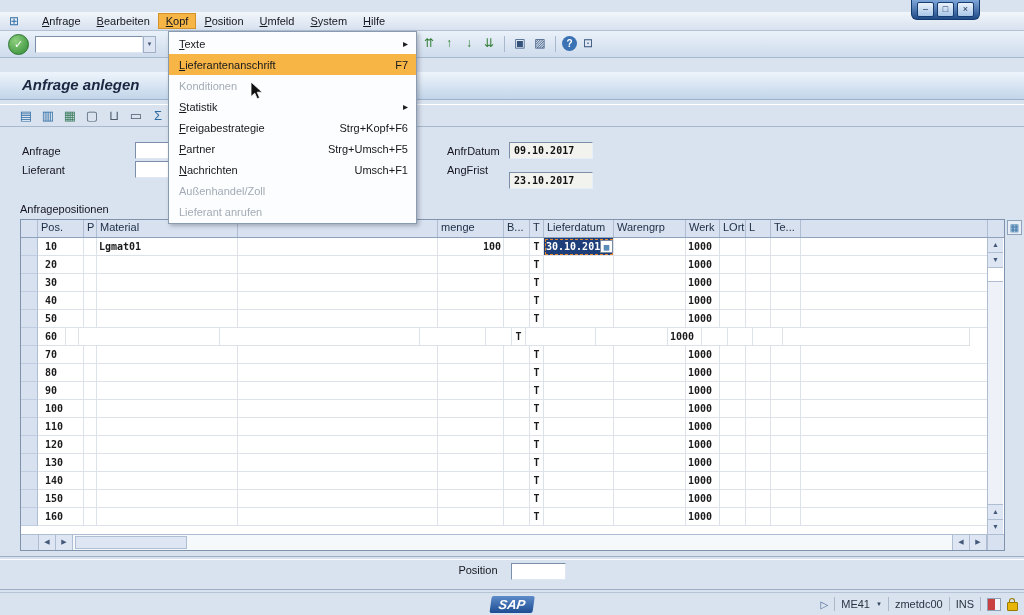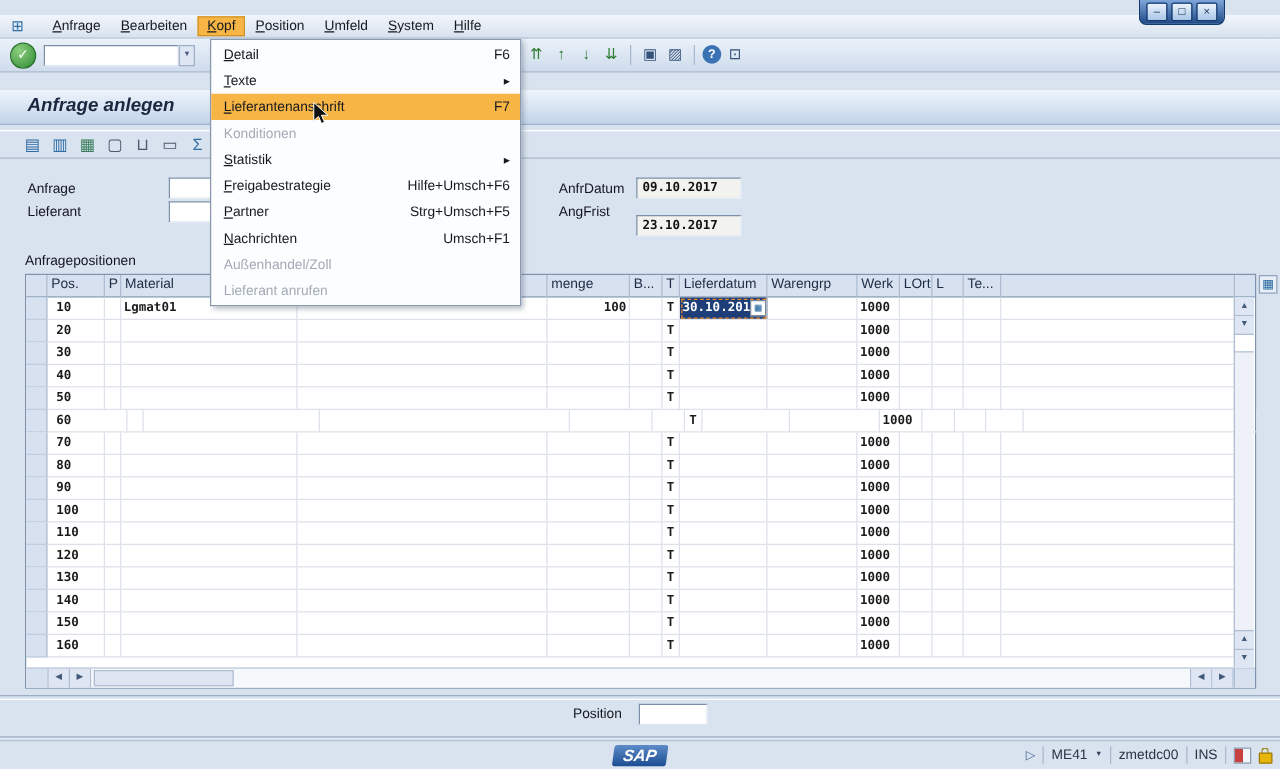--- a/index.html
+++ b/index.html
@@ -259,21 +259,21 @@
         <div class="cell" data-name="cell-lieferdatum" style="width: 70px;"></div>
         <div class="cell" data-name="cell-warengrp" style="width: 72px;"></div>
         <div class="cell" data-name="cell-werk" style="width: 34px;">1000</div>
         <div class="cell" data-name="cell-lort" style="width: 26px;"></div>
         <div class="cell" data-name="cell-l" style="width: 25px;"></div>
         <div class="cell" data-name="cell-te" style="width: 30px;"></div>
         <div class="cell" data-name="cell-filler" style="width: 187px;"></div>
       </div>
       <div class="trow" data-name="table-row">
         <div class="cell rowsel" data-name="row-selector" style="width: 17px;"></div>
-        <div class="cell" data-name="cell-pos" style="width: 64px;">60</div>
+        <div class="cell" data-name="cell-pos" style="width: 28px;">60</div>
         <div class="cell" data-name="cell-p" style="width: 13px;"></div>
         <div class="cell" data-name="cell-material" style="width: 141px;"></div>
         <div class="cell" data-name="cell-hidden" style="width: 200px;"></div>
         <div class="cell" data-name="cell-menge" style="width: 66px; text-align: right;"></div>
         <div class="cell" data-name="cell-b" style="width: 26px;"></div>
         <div class="cell" data-name="cell-t" style="width: 14px; text-align: center;">T</div>
         <div class="cell" data-name="cell-lieferdatum" style="width: 70px;"></div>
         <div class="cell" data-name="cell-warengrp" style="width: 72px;"></div>
         <div class="cell" data-name="cell-werk" style="width: 34px;">1000</div>
         <div class="cell" data-name="cell-lort" style="width: 26px;"></div>
@@ -492,43 +492,39 @@
     <span data-name="system-name">zmetdc00</span>
     <span class="ssep" data-name="status-separator"></span>
     <span data-name="insert-mode">INS</span>
     <span class="ssep" data-name="status-separator"></span>
     <span class="perf" data-name="performance-icon"></span>
     <span class="lock" data-name="lock-icon"></span>
   </div>
 </div>
 
 <div id="kopf-menu" data-name="kopf-menu">
-    <div class="dmi " data-name="menu-item-detail">
-      <span class="dlbl ul" data-name="menu-item-label">Detail</span>
-      <span class="dsc" data-name="menu-shortcut">F6</span>
-    </div>
     <div class="dmi " data-name="menu-item-texte">
       <span class="dlbl ul" data-name="menu-item-label">Texte</span>
       <span class="darrow" data-name="submenu-arrow-icon">▸</span>
     </div>
     <div class="dmi highlighted" data-name="menu-item-lieferantenanschrift">
       <span class="dlbl ul" data-name="menu-item-label">Lieferantenanschrift</span>
       <span class="dsc" data-name="menu-shortcut">F7</span>
     </div>
     <div class="dmi disabled" data-name="menu-item-konditionen">
       <span class="dlbl" data-name="menu-item-label">Konditionen</span>
       <span class="dsc" data-name="menu-shortcut"></span>
     </div>
     <div class="dmi " data-name="menu-item-statistik">
       <span class="dlbl ul" data-name="menu-item-label">Statistik</span>
       <span class="darrow" data-name="submenu-arrow-icon">▸</span>
     </div>
     <div class="dmi " data-name="menu-item-freigabestrategie">
       <span class="dlbl ul" data-name="menu-item-label">Freigabestrategie</span>
-      <span class="dsc" data-name="menu-shortcut">Hilfe+Umsch+F6</span>
+      <span class="dsc" data-name="menu-shortcut">Strg+Kopf+F6</span>
     </div>
     <div class="dmi " data-name="menu-item-partner">
       <span class="dlbl ul" data-name="menu-item-label">Partner</span>
       <span class="dsc" data-name="menu-shortcut">Strg+Umsch+F5</span>
     </div>
     <div class="dmi " data-name="menu-item-nachrichten">
       <span class="dlbl ul" data-name="menu-item-label">Nachrichten</span>
       <span class="dsc" data-name="menu-shortcut">Umsch+F1</span>
     </div>
     <div class="dmi disabled" data-name="menu-item-au-enhandel-zoll">

